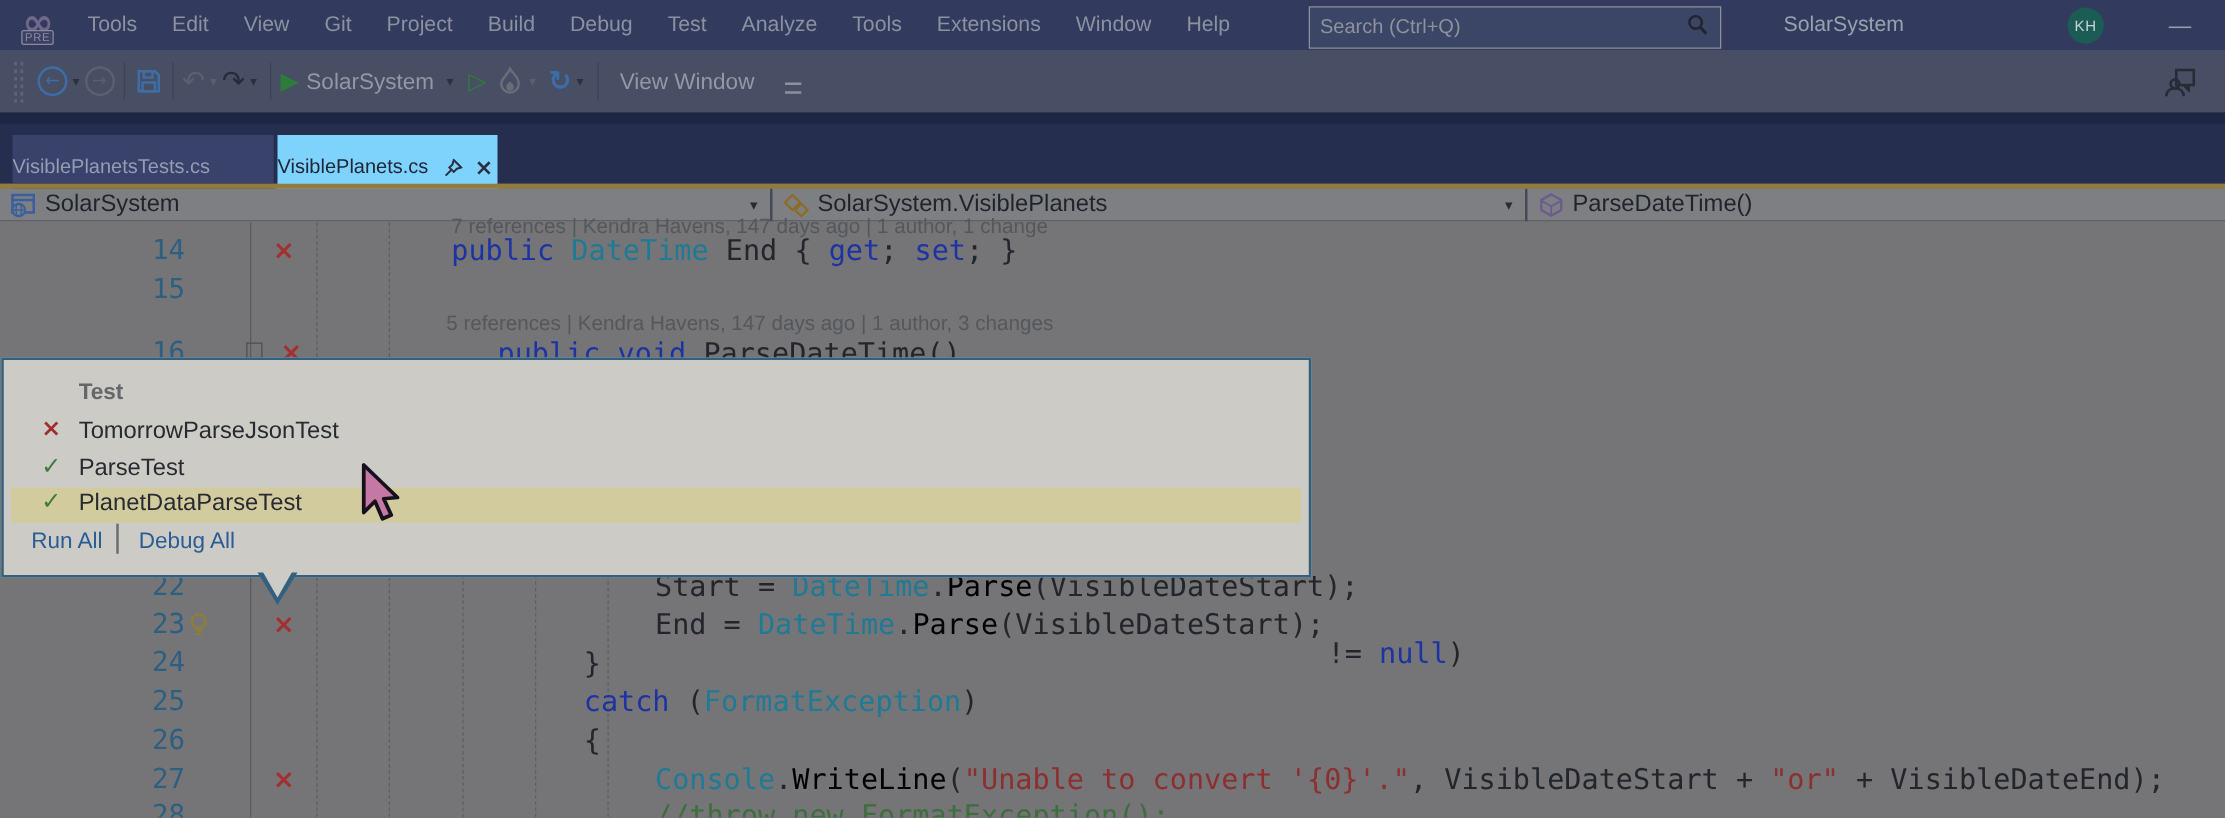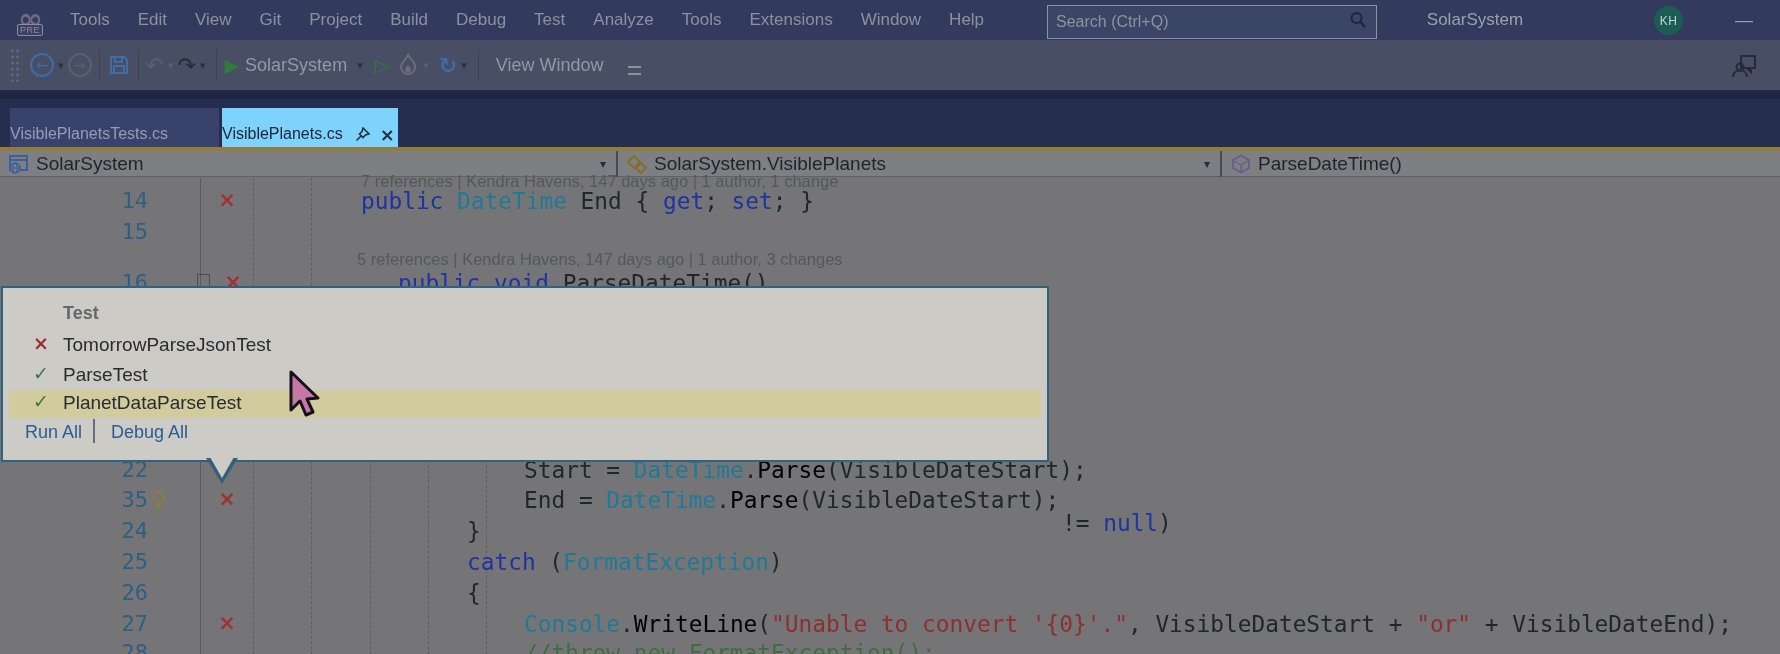--- a/index.html
+++ b/index.html
@@ -254,21 +254,21 @@
   <div class="collapsebox"></div>
 
   <span class="ctext frag"><span class="pl">!= </span><span class="kw">null</span><span class="pl">)</span></span>
 
   <div class="crow" style="top:279px;">
     <span class="lnum">22</span>
     <span class="ctext" style="left:524px;"><span class="pl">Start = </span><span class="type">DateTime</span><span class="pl">.</span><span class="mth">Parse</span><span class="pl">(VisibleDateStart);</span></span>
   </div>
 
   <div class="crow" style="top:309px;">
-    <span class="lnum">35</span>
+    <span class="lnum">23</span>
     <span class="gx">×</span>
     <span class="ctext" style="left:524px;"><span class="pl">End = </span><span class="type">DateTime</span><span class="pl">.</span><span class="mth">Parse</span><span class="pl">(VisibleDateStart);</span></span>
   </div>
 
   <div class="crow" style="top:340px;">
     <span class="lnum">24</span>
     <span class="ctext" style="left:467px;"><span class="pl">}</span></span>
   </div>
 
   <div class="crow" style="top:371px;">

